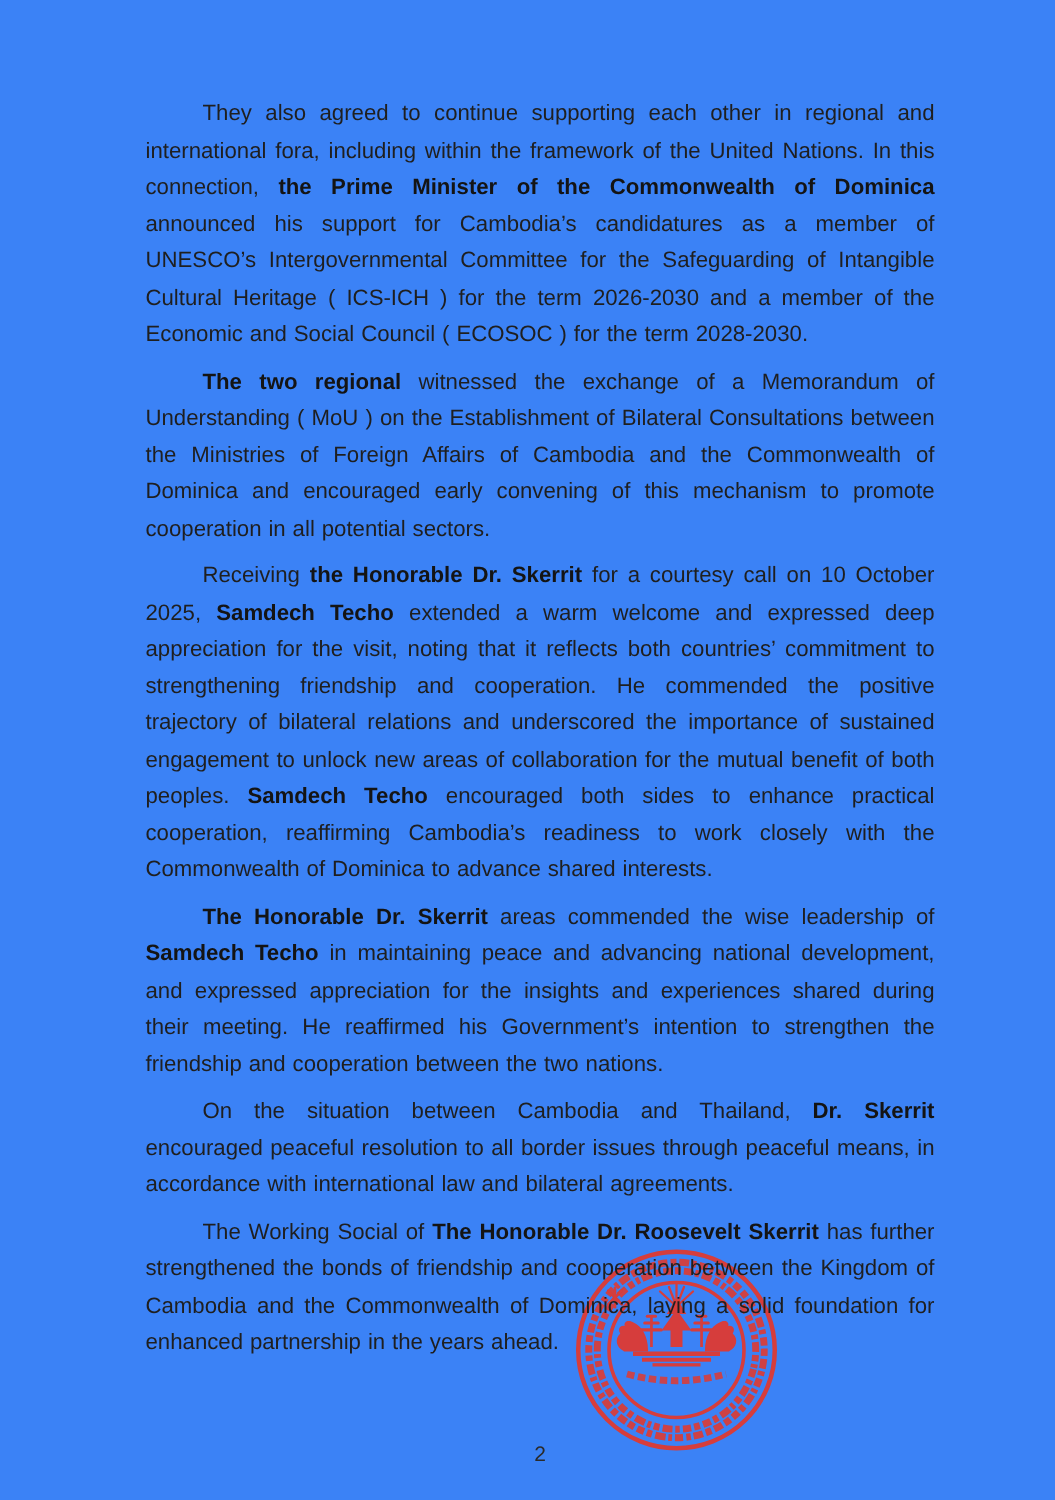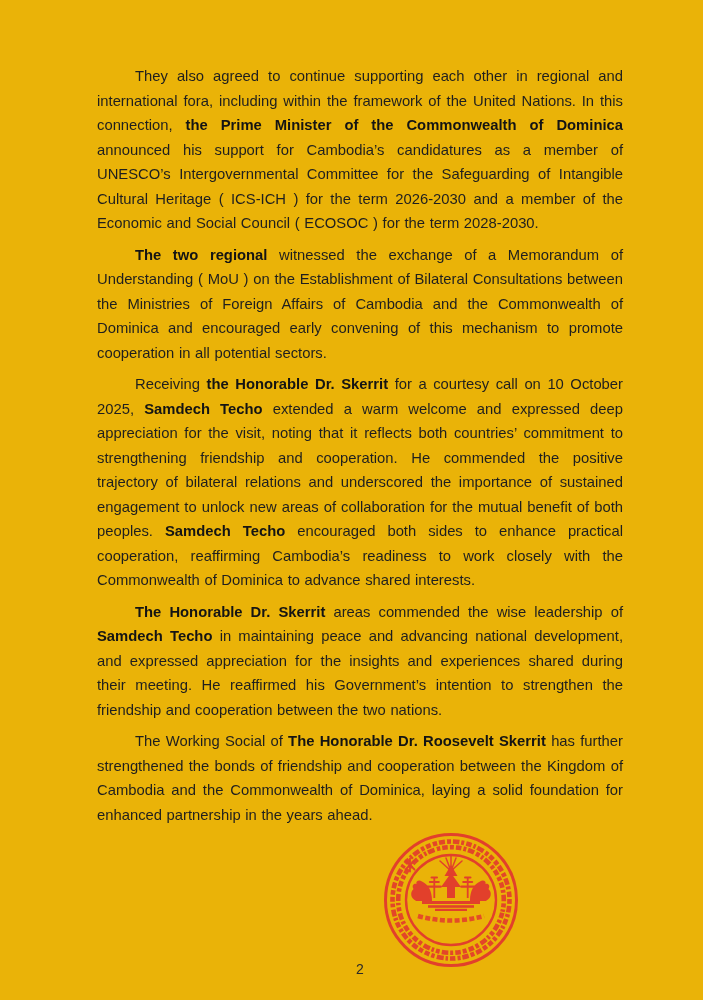--- a/index.html
+++ b/index.html
@@ -5,21 +5,21 @@
   html, body { margin:0; padding:0; }
   body {
     width:703px; height:1000px;
     background:#ffffff;
     position:relative;
     font-family:"Liberation Sans", "DejaVu Sans", sans-serif;
     overflow:hidden;
   }
   .page {
     position:absolute; inset:0;
-    background:#eab308;
+    background:#3b82f6;
   }
   .doc {
     position:absolute;
     left:97px; top:64px; width:526px;
     z-index:2;
   }
   .doc p {
     margin:0 0 7px 0;
     font-size:14.8px;
     line-height:24.5px;
@@ -121,19 +121,20 @@
         <path d="M36 85 Q69 94 102 85" fill="none" stroke-width="4.6" stroke-dasharray="5 2.4" opacity="0.9"></path>
       </g>
     </svg>
   </div>
 
   <main class="doc">
       <p><span>They also agreed to continue supporting each other in regional and international fora, including within the framework of the United Nations. In this connection, </span><b>the Prime Minister of the Commonwealth of Dominica</b><span> announced his support for Cambodia’s candidatures as a member of UNESCO’s Intergovernmental Committee for the Safeguarding of Intangible Cultural Heritage ( ICS-ICH ) for the term 2026-2030 and a member of the Economic and Social Council ( ECOSOC ) for the term 2028-2030.</span></p>
       <p><b>The two regional</b><span> witnessed the exchange of a Memorandum of Understanding ( MoU ) on the Establishment of Bilateral Consultations between the Ministries of Foreign Affairs of Cambodia and the Commonwealth of Dominica and encouraged early convening of this mechanism to promote cooperation in all potential sectors.</span></p>
       <p><span>Receiving </span><b>the Honorable Dr. Skerrit</b><span> for a courtesy call on 10 October 2025, </span><b>Samdech Techo</b><span> extended a warm welcome and expressed deep appreciation for the visit, noting that it reflects both countries’ commitment to strengthening friendship and cooperation. He commended the positive trajectory of bilateral relations and underscored the importance of sustained engagement to unlock new areas of collaboration for the mutual benefit of both peoples. </span><b>Samdech Techo</b><span> encouraged both sides to enhance practical cooperation, reaffirming Cambodia’s readiness to work closely with the Commonwealth of Dominica to advance shared interests.</span></p>
       <p><b>The Honorable Dr. Skerrit</b><span> areas commended the wise leadership of </span><b>Samdech Techo</b><span> in maintaining peace and advancing national development, and expressed appreciation for the insights and experiences shared during their meeting. He reaffirmed his Government’s intention to strengthen the friendship and cooperation between the two nations.</span></p>
+      <p><span>On the situation between Cambodia and Thailand, </span><b>Dr. Skerrit</b><span> encouraged peaceful resolution to all border issues through peaceful means, in accordance with international law and bilateral agreements.</span></p>
       <p><span>The Working Social of </span><b>The Honorable Dr. Roosevelt Skerrit</b><span> has further strengthened the bonds of friendship and cooperation between the Kingdom of Cambodia and the Commonwealth of Dominica, laying a solid foundation for enhanced partnership in the years ahead.</span></p>
     </main>
 
 
   <div class="pagenum">2</div>
 
 </div>
 
 </body></html>

